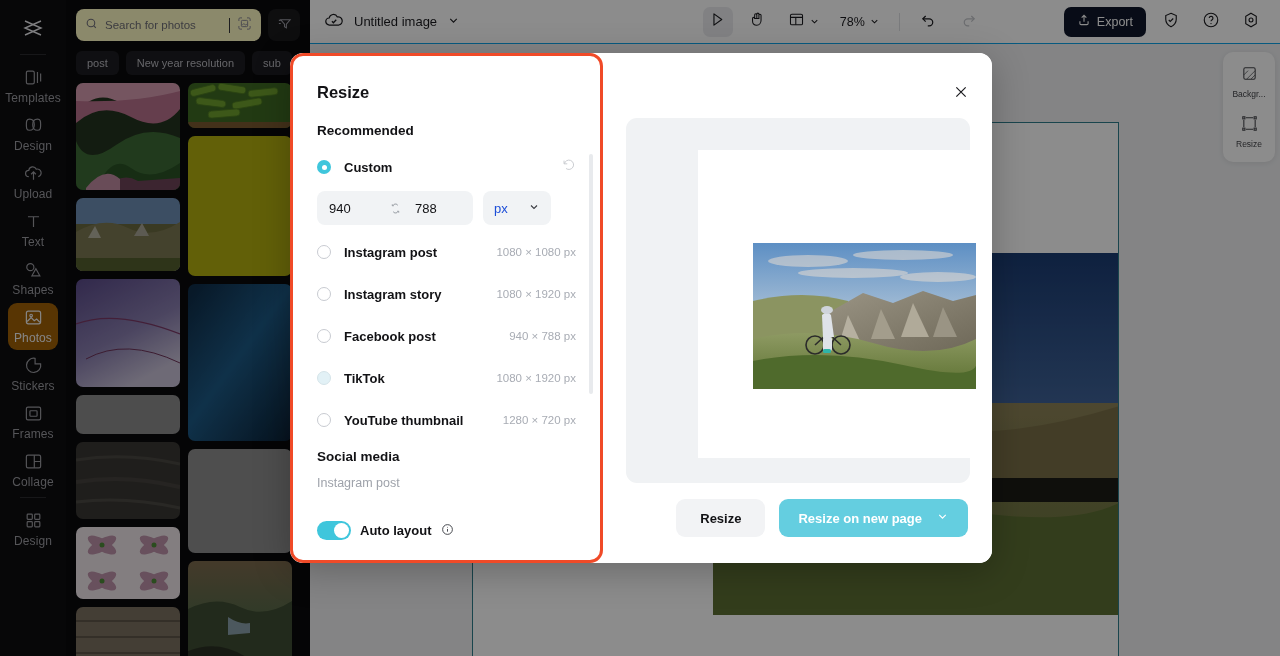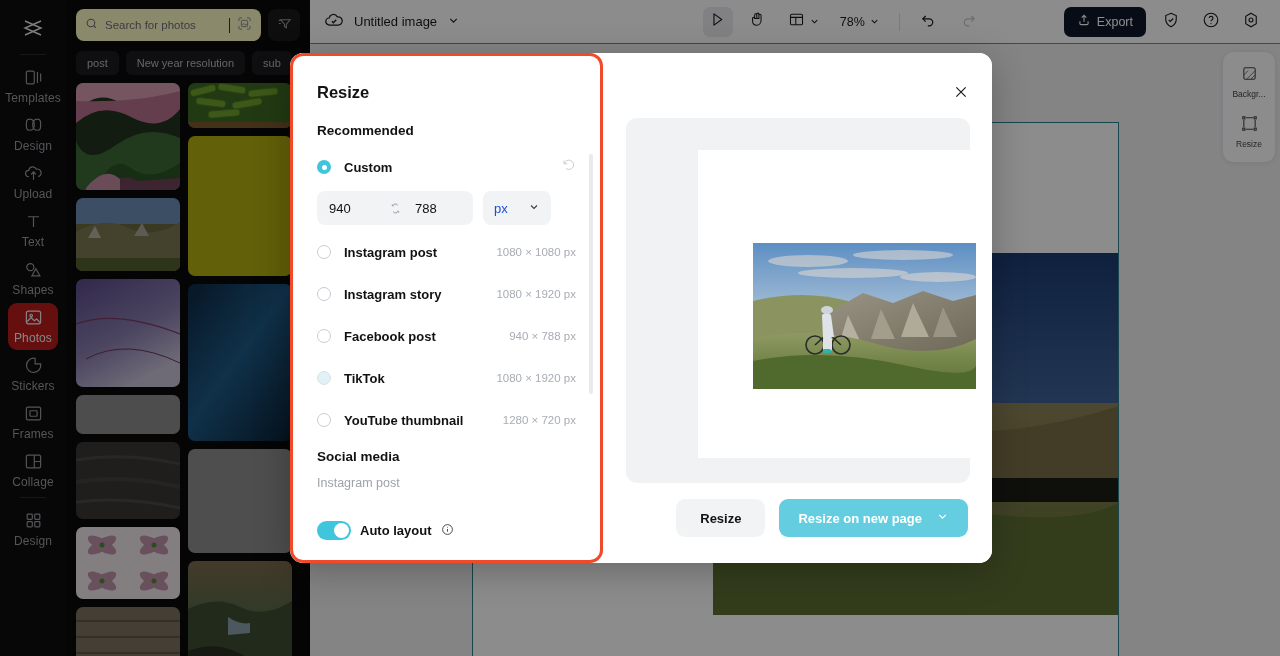--- a/index.html
+++ b/index.html
@@ -16,21 +16,21 @@
     position: absolute; left: 0; top: 0; width: 66px; height: 656px;
     background: #0d0d0f; display: flex; flex-direction: column; align-items: center;
     padding-top: 8px; z-index: 5;
   }
   .logo { width: 40px; height: 40px; display: flex; align-items: center; justify-content: center; margin-bottom: 4px; }
   .rail-sep { width: 26px; height: 1px; background: #2a2a2e; margin: 2px 0 8px; }
   .rail-item {
     width: 50px; height: 47px; border-radius: 9px; display: flex; flex-direction: column;
     align-items: center; justify-content: center; gap: 4px; cursor: pointer; margin-bottom: 1px;
   }
-  .rail-item.active { background: #b91c1c; }
+  .rail-item.active { background: #a16207; }
   .rail-item .ic { width: 19px; height: 19px; display: block; }
   .rail-item .lbl { font-size: 12px; color: #9b9ba1; letter-spacing: .1px; white-space: nowrap; }
   .rail-item.active .lbl { color: #f2f2f4; }
 
   
   .panel {
     position: absolute; left: 66px; top: 0; width: 244px; height: 656px;
     background: #0a0a0c; overflow: hidden; z-index: 4;
   }
   .panel-top { padding: 9px 10px 0 10px; display: flex; gap: 7px; align-items: center; }

